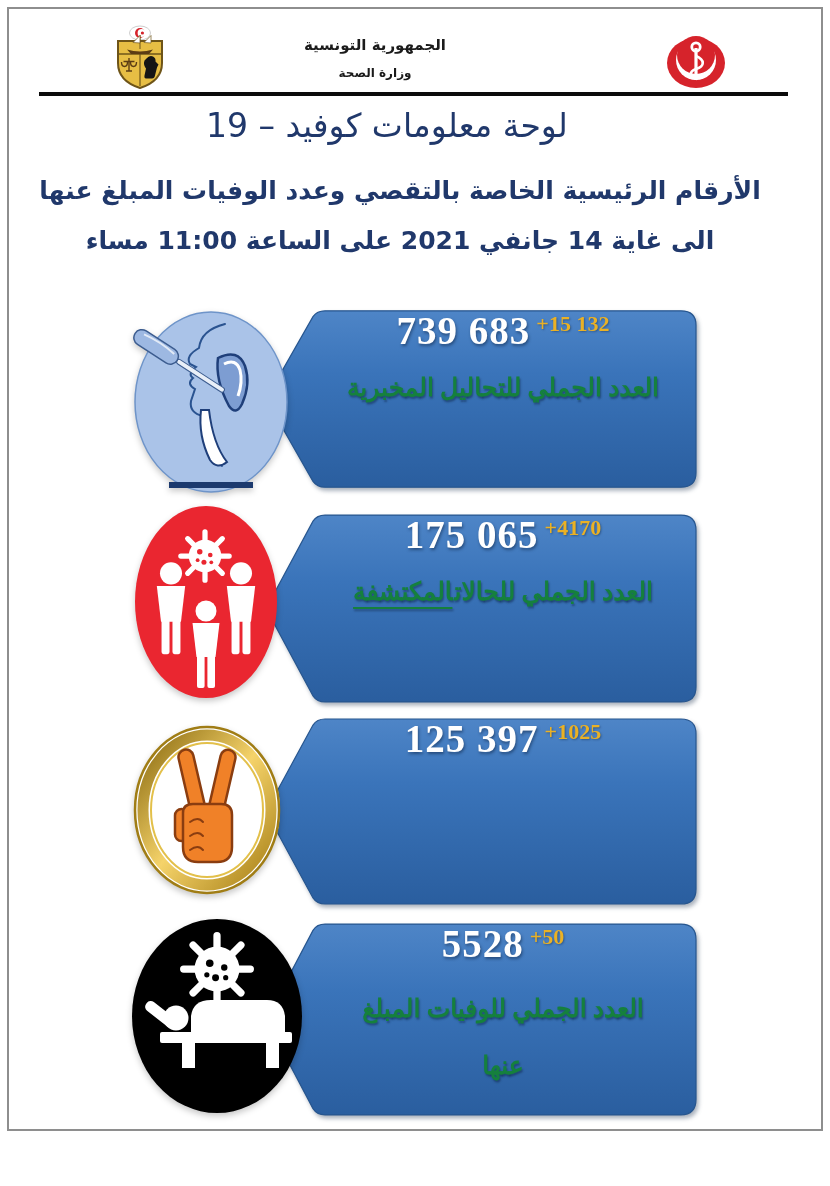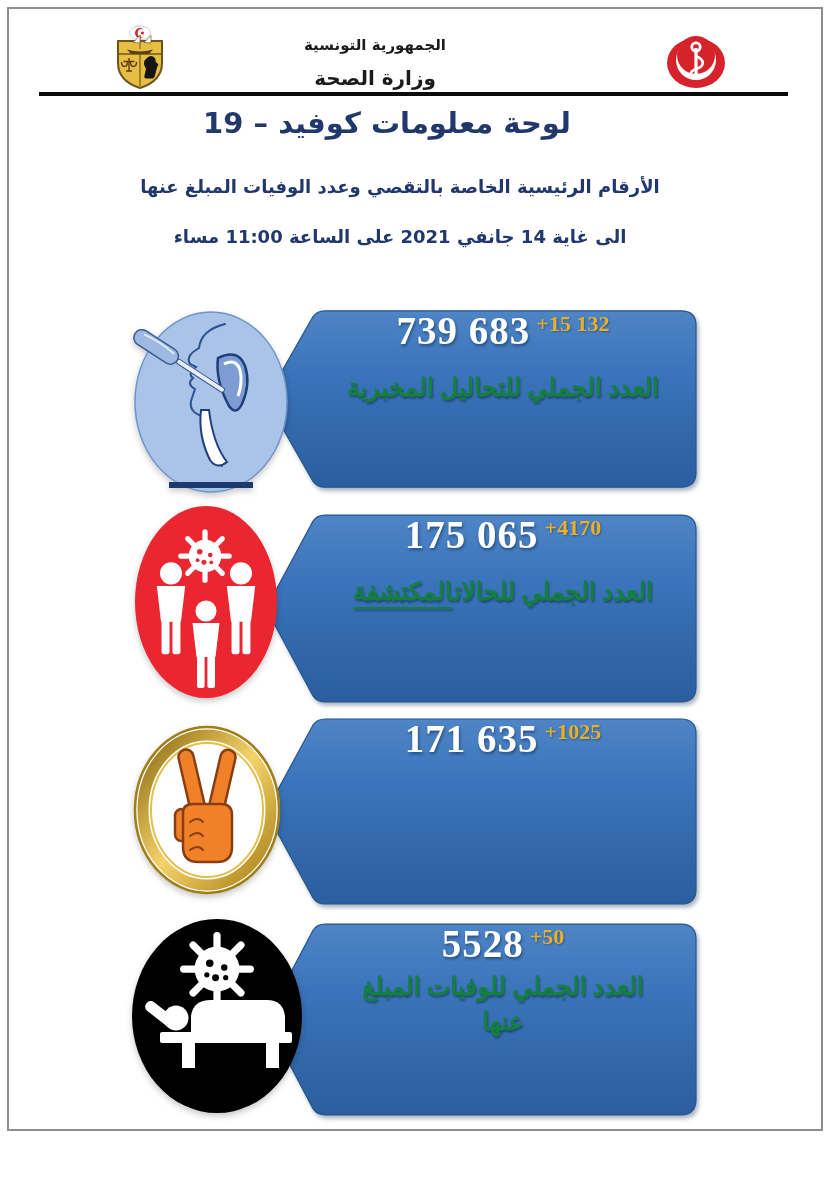--- a/index.html
+++ b/index.html
@@ -5,44 +5,44 @@
   html,body{margin:0;padding:0;background:#fff;}
   .page{position:relative;width:830px;height:1138px;background:#fff;overflow:hidden;
         font-family:"DejaVu Sans",sans-serif;border-radius:20px;}
   .frame{position:absolute;inset:7px;border:2px solid #8e8e8e;}
 
   
   .coa{position:absolute;left:111px;top:24px;width:58px;height:68px;}
   .coa svg,.moh svg,.badge svg{width:100%;height:100%;display:block;}
   .hdr-center{position:absolute;left:90px;right:170px;top:36px;text-align:center;color:#1b1b1b;}
   .hdr-line1{font-size:15px;font-weight:700;}
-  .hdr-line2{font-size:20px;font-weight:700;margin-top:12px;}
+  .hdr-line2{font-size:12px;font-weight:700;margin-top:12px;}
   .moh{position:absolute;left:664px;top:36px;width:64px;height:54px;}
   .rule{position:absolute;left:39px;right:42px;top:92px;height:4px;background:#0b0b0b;}
 
   
   .title{position:absolute;left:0;right:56px;top:106px;text-align:center;
-         font-size:29px;font-weight:700;color:#20386b;direction:rtl;}
-  .sub{position:absolute;left:0;right:30px;text-align:center;font-size:18px;font-weight:700;
+         font-size:33px;font-weight:400;color:#20386b;direction:rtl;}
+  .sub{position:absolute;left:0;right:30px;text-align:center;font-size:25px;font-weight:700;
        color:#20386b;direction:rtl;}
   .sub1{top:176px;}
   .sub2{top:226px;text-align:center;}
 
   
   .banner{position:absolute;left:240px;width:460px;}
   .banner .shape{position:absolute;inset:0;width:100%;height:100%;
                  filter:drop-shadow(2px 3px 2px rgba(30,50,80,.38));}
   .banner-content{position:absolute;left:88px;right:22px;top:0;bottom:0;display:flex;
                   flex-direction:column;align-items:center;font-family:Liberation Serif, serif;}
   .b1{top:308px;height:182px;}
   .b2{top:512px;height:193px;}
   .b3{top:716px;height:191px;}
   .b4{top:921px;height:197px;}
   .b1 .banner-content,.b2 .banner-content,.b3 .banner-content{padding-bottom:26px;gap:20px;}
-  .b4 .banner-content{gap:6px;padding-bottom:4px;}
+  .b4 .banner-content{gap:28px;padding-bottom:4px;}
 
   .num-row{direction:ltr;white-space:nowrap;text-shadow:1px 2px 3px rgba(10,30,60,.5);}
   .value{font-size:39px;font-weight:700;color:#ffffff;letter-spacing:1px;}
   .delta{font-size:22px;font-weight:700;color:#eab125;position:relative;top:-13px;margin-left:6px;
          text-shadow:1px 1px 2px rgba(10,30,60,.4);}
   .label,.label2{direction:rtl;font-size:25px;font-weight:700;color:#15803d;text-align:center;
          white-space:nowrap;text-shadow:1px 2px 2px rgba(10,30,60,.45);}
   .label .u{text-decoration:underline;text-underline-offset:7px;text-decoration-thickness:2px;
             margin-right:2px;}
   .label .u:empty{display:none;}
@@ -191,21 +191,21 @@
       <use href="#personG" transform="translate(73,140)"></use>
     </svg>
   </div>
 
   <div class="banner b3">
     <svg class="shape" viewBox="0 0 460 190" preserveAspectRatio="none">
       <use href="#bannerPath" fill="url(#bgrad)" stroke="#27568f" stroke-width="1.2"></use>
     </svg>
     <div class="banner-content">
       <div class="num-row">
-        <span class="value">171 635</span><span class="delta">+1025</span>
+        <span class="value">125 397</span><span class="delta">+1025</span>
       </div>
     </div>
   </div>
   <div class="badge badge-3">
     <svg viewBox="0 0 152 174">
       <ellipse cx="76" cy="87" rx="73" ry="84" fill="#ffffff"></ellipse>
       <ellipse cx="76" cy="87" rx="72" ry="83" fill="none" stroke="#A07D15" stroke-width="2.5"></ellipse>
       <ellipse cx="76" cy="87" rx="64" ry="75" fill="none" stroke="url(#goldGrad)" stroke-width="11"></ellipse>
       <ellipse cx="76" cy="87" rx="56" ry="67" fill="none" stroke="#E3C04A" stroke-width="2"></ellipse>
       <g fill="#F08128" stroke="#8A3D10" stroke-width="2.5" stroke-linejoin="round">

